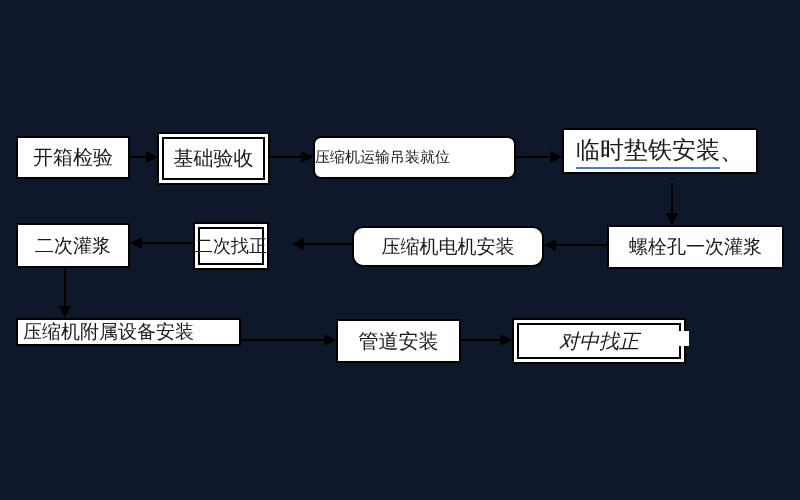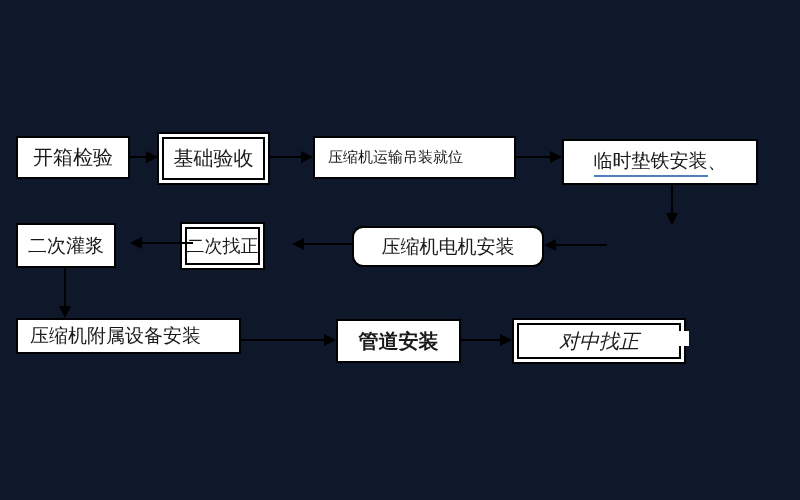--- a/index.html
+++ b/index.html
@@ -27,28 +27,28 @@
     border-left:12px solid #000000; }
   .head-left { position:absolute; width:0; height:0;
     border-top:6px solid transparent; border-bottom:6px solid transparent;
     border-right:12px solid #000000; }
   .head-down { position:absolute; width:0; height:0;
     border-left:6px solid transparent; border-right:6px solid transparent;
     border-top:12px solid #000000; }
   
   #n-unbox      { left:16px;  top:136px; width:114px; height:43px; font-size:20px; }
   #n-foundation { left:157px; top:132px; width:113px; height:53px; font-size:20px; }
-  #n-transport  { left:313px; top:136px; width:203px; height:43px; font-size:15px; padding-left:13px; }
-  #n-shim       { left:562px; top:139px; width:196px; height:46px; font-size:19px; }
-  #n-grout2     { left:16px;  top:223px; width:100px; height:45px; font-size:19px; }
-  #n-align2     { left:180px; top:222px; width:85px;  height:48px; font-size:18px; }
+  #n-transport  { left:313px; top:136px; width:203px; height:43px; font-size:15px; padding-left:0;border-radius:8px; }
+  #n-shim       { left:562px; top:128px; width:196px; height:46px; font-size:24px; }
+  #n-grout2     { left:16px;  top:223px; width:114px; height:45px; font-size:19px; }
+  #n-align2     { left:193px; top:222px; width:76px;  height:48px; font-size:18px; }
   #n-motor      { left:352px; top:226px; width:192px; height:41px; font-size:19px;border-radius:11px; }
   #n-boltgrout  { left:607px; top:225px; width:177px; height:44px; font-size:19px; }
-  #n-auxiliary  { left:16px;  top:318px; width:225px; height:36px; font-size:19px; padding-left:12px; }
-  #n-pipe       { left:336px; top:319px; width:125px; height:44px; font-size:20px;font-weight:bold; }
+  #n-auxiliary  { left:16px;  top:318px; width:225px; height:28px; font-size:19px; padding-left:5px; }
+  #n-pipe       { left:336px; top:319px; width:125px; height:44px; font-size:20px; }
   #n-centering  { left:512px; top:318px; width:174px; height:46px; font-size:20px;font-style:italic; }
   .notch { position:absolute; left:677px; top:331px; width:12px; height:15px; background:#ffffff; }
 </style>
 </head>
 <body>
 
 <div class="stage">
 
   <div class="node" id="n-unbox">开箱检验</div>
 
@@ -64,20 +64,21 @@
   </div>
 
   <div class="node" id="n-grout2">二次灌浆</div>
 
   <div class="node dbl" id="n-align2">
     <div class="inner">二次找正</div>
   </div>
 
   <div class="node" id="n-motor">压缩机电机安装</div>
 
+  <div class="node" id="n-boltgrout">螺栓孔一次灌浆</div>
 
   <div class="node align-left" id="n-auxiliary">压缩机附属设备安装</div>
 
   <div class="node" id="n-pipe">管道安装</div>
 
   <div class="node dbl" id="n-centering">
     <div class="inner">对中找正</div>
   </div>
   <div class="notch"></div>
 

